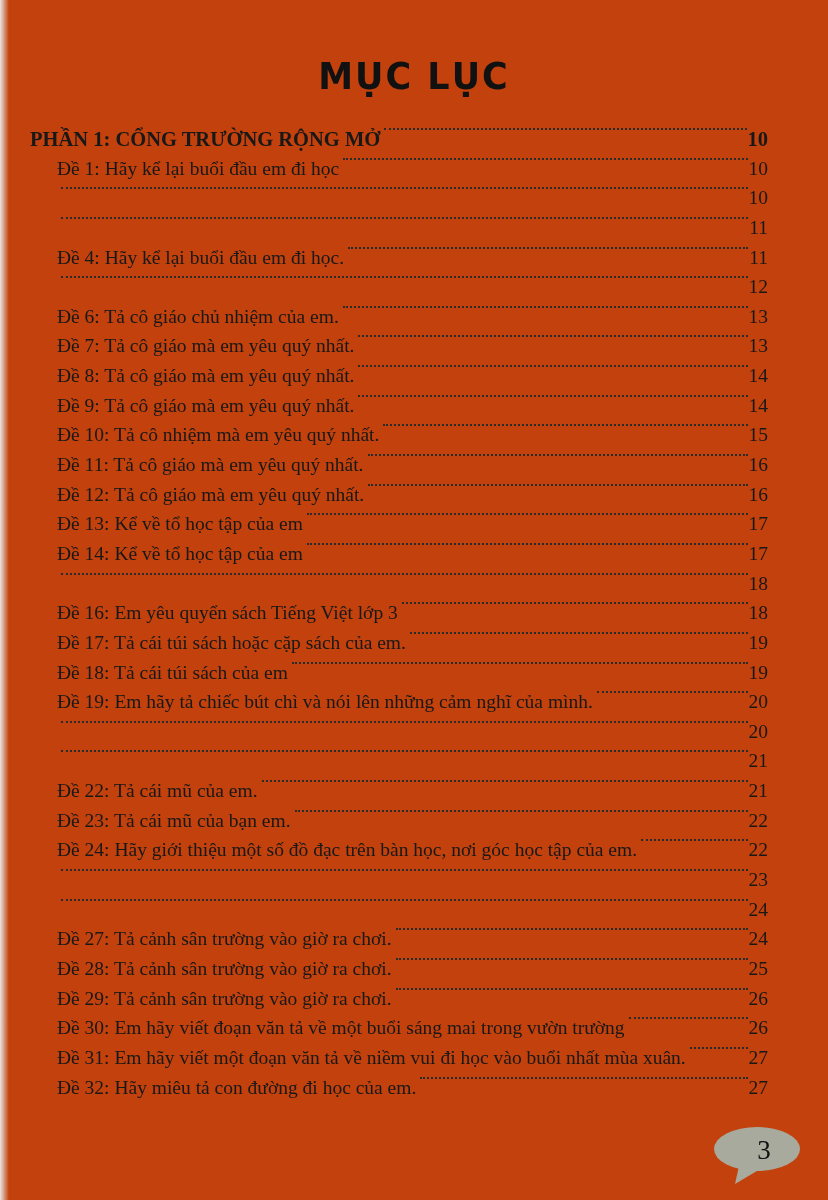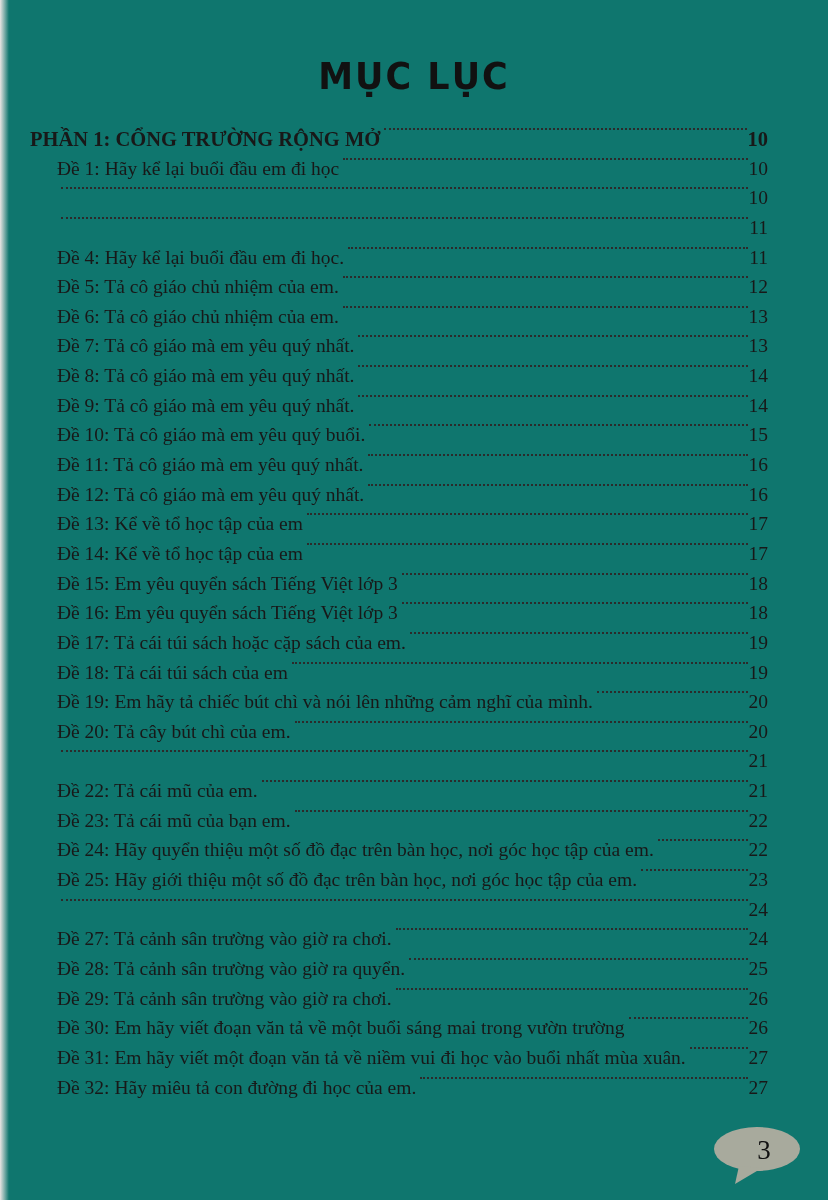--- a/index.html
+++ b/index.html
@@ -1,20 +1,20 @@
 <!DOCTYPE html>
 <html><head>
 <meta charset="utf-8">
 <style>
   html, body { margin: 0; padding: 0; background: #ffffff; }
   .page {
     position: relative;
     width: 828px;
     height: 1200px;
-    background: #0f766e;
+    background: #c2410c;
     overflow: hidden;
     font-family: "Liberation Serif", serif;
     color: #181818;
   }
   .edge-shadow {
     position: absolute;
     left: 0; top: 0; bottom: 0;
     width: 9px;
     background: linear-gradient(to right, #eae5e3, rgba(255,255,255,0));
   }
@@ -101,21 +101,20 @@
         <div class="toc-row entry">
     <span class="toc-dots"></span>
     <span class="toc-page">11</span>
   </div>
         <div class="toc-row entry">
     <span class="toc-label">Đề 4: Hãy kể lại buổi đầu em đi học.</span>
     <span class="toc-dots"></span>
     <span class="toc-page">11</span>
   </div>
         <div class="toc-row entry">
-    <span class="toc-label">Đề 5: Tả cô giáo chủ nhiệm của em.</span>
     <span class="toc-dots"></span>
     <span class="toc-page">12</span>
   </div>
         <div class="toc-row entry">
     <span class="toc-label">Đề 6: Tả cô giáo chủ nhiệm của em.</span>
     <span class="toc-dots"></span>
     <span class="toc-page">13</span>
   </div>
         <div class="toc-row entry">
     <span class="toc-label">Đề 7: Tả cô giáo mà em yêu quý nhất.</span>
@@ -126,21 +125,21 @@
     <span class="toc-label">Đề 8: Tả cô giáo mà em yêu quý nhất.</span>
     <span class="toc-dots"></span>
     <span class="toc-page">14</span>
   </div>
         <div class="toc-row entry">
     <span class="toc-label">Đề 9: Tả cô giáo mà em yêu quý nhất.</span>
     <span class="toc-dots"></span>
     <span class="toc-page">14</span>
   </div>
         <div class="toc-row entry">
-    <span class="toc-label">Đề 10: Tả cô giáo mà em yêu quý buổi.</span>
+    <span class="toc-label">Đề 10: Tả cô nhiệm mà em yêu quý nhất.</span>
     <span class="toc-dots"></span>
     <span class="toc-page">15</span>
   </div>
         <div class="toc-row entry">
     <span class="toc-label">Đề 11: Tả cô giáo mà em yêu quý nhất.</span>
     <span class="toc-dots"></span>
     <span class="toc-page">16</span>
   </div>
         <div class="toc-row entry">
     <span class="toc-label">Đề 12: Tả cô giáo mà em yêu quý nhất.</span>
@@ -151,21 +150,20 @@
     <span class="toc-label">Đề 13: Kể về tổ học tập của em</span>
     <span class="toc-dots"></span>
     <span class="toc-page">17</span>
   </div>
         <div class="toc-row entry">
     <span class="toc-label">Đề 14: Kể về tổ học tập của em</span>
     <span class="toc-dots"></span>
     <span class="toc-page">17</span>
   </div>
         <div class="toc-row entry">
-    <span class="toc-label">Đề 15: Em yêu quyển sách Tiếng Việt lớp 3</span>
     <span class="toc-dots"></span>
     <span class="toc-page">18</span>
   </div>
         <div class="toc-row entry">
     <span class="toc-label">Đề 16: Em yêu quyển sách Tiếng Việt lớp 3</span>
     <span class="toc-dots"></span>
     <span class="toc-page">18</span>
   </div>
         <div class="toc-row entry">
     <span class="toc-label">Đề 17: Tả cái túi sách hoặc cặp sách của em.</span>
@@ -176,59 +174,57 @@
     <span class="toc-label">Đề 18: Tả cái túi sách của em</span>
     <span class="toc-dots"></span>
     <span class="toc-page">19</span>
   </div>
         <div class="toc-row entry">
     <span class="toc-label">Đề 19: Em hãy tả chiếc bút chì và nói lên những cảm nghĩ của mình.</span>
     <span class="toc-dots"></span>
     <span class="toc-page">20</span>
   </div>
         <div class="toc-row entry">
-    <span class="toc-label">Đề 20: Tả cây bút chì của em.</span>
     <span class="toc-dots"></span>
     <span class="toc-page">20</span>
   </div>
         <div class="toc-row entry">
     <span class="toc-dots"></span>
     <span class="toc-page">21</span>
   </div>
         <div class="toc-row entry">
     <span class="toc-label">Đề 22: Tả cái mũ của em.</span>
     <span class="toc-dots"></span>
     <span class="toc-page">21</span>
   </div>
         <div class="toc-row entry">
     <span class="toc-label">Đề 23: Tả cái mũ của bạn em.</span>
     <span class="toc-dots"></span>
     <span class="toc-page">22</span>
   </div>
         <div class="toc-row entry">
-    <span class="toc-label">Đề 24: Hãy quyển thiệu một số đồ đạc trên bàn học, nơi góc học tập của em.</span>
+    <span class="toc-label">Đề 24: Hãy giới thiệu một số đồ đạc trên bàn học, nơi góc học tập của em.</span>
     <span class="toc-dots"></span>
     <span class="toc-page">22</span>
   </div>
         <div class="toc-row entry">
-    <span class="toc-label">Đề 25: Hãy giới thiệu một số đồ đạc trên bàn học, nơi góc học tập của em.</span>
     <span class="toc-dots"></span>
     <span class="toc-page">23</span>
   </div>
         <div class="toc-row entry">
     <span class="toc-dots"></span>
     <span class="toc-page">24</span>
   </div>
         <div class="toc-row entry">
     <span class="toc-label">Đề 27: Tả cảnh sân trường vào giờ ra chơi.</span>
     <span class="toc-dots"></span>
     <span class="toc-page">24</span>
   </div>
         <div class="toc-row entry">
-    <span class="toc-label">Đề 28: Tả cảnh sân trường vào giờ ra quyển.</span>
+    <span class="toc-label">Đề 28: Tả cảnh sân trường vào giờ ra chơi.</span>
     <span class="toc-dots"></span>
     <span class="toc-page">25</span>
   </div>
         <div class="toc-row entry">
     <span class="toc-label">Đề 29: Tả cảnh sân trường vào giờ ra chơi.</span>
     <span class="toc-dots"></span>
     <span class="toc-page">26</span>
   </div>
         <div class="toc-row entry">
     <span class="toc-label">Đề 30: Em hãy viết đoạn văn tả về một buổi sáng mai trong vườn trường</span>

